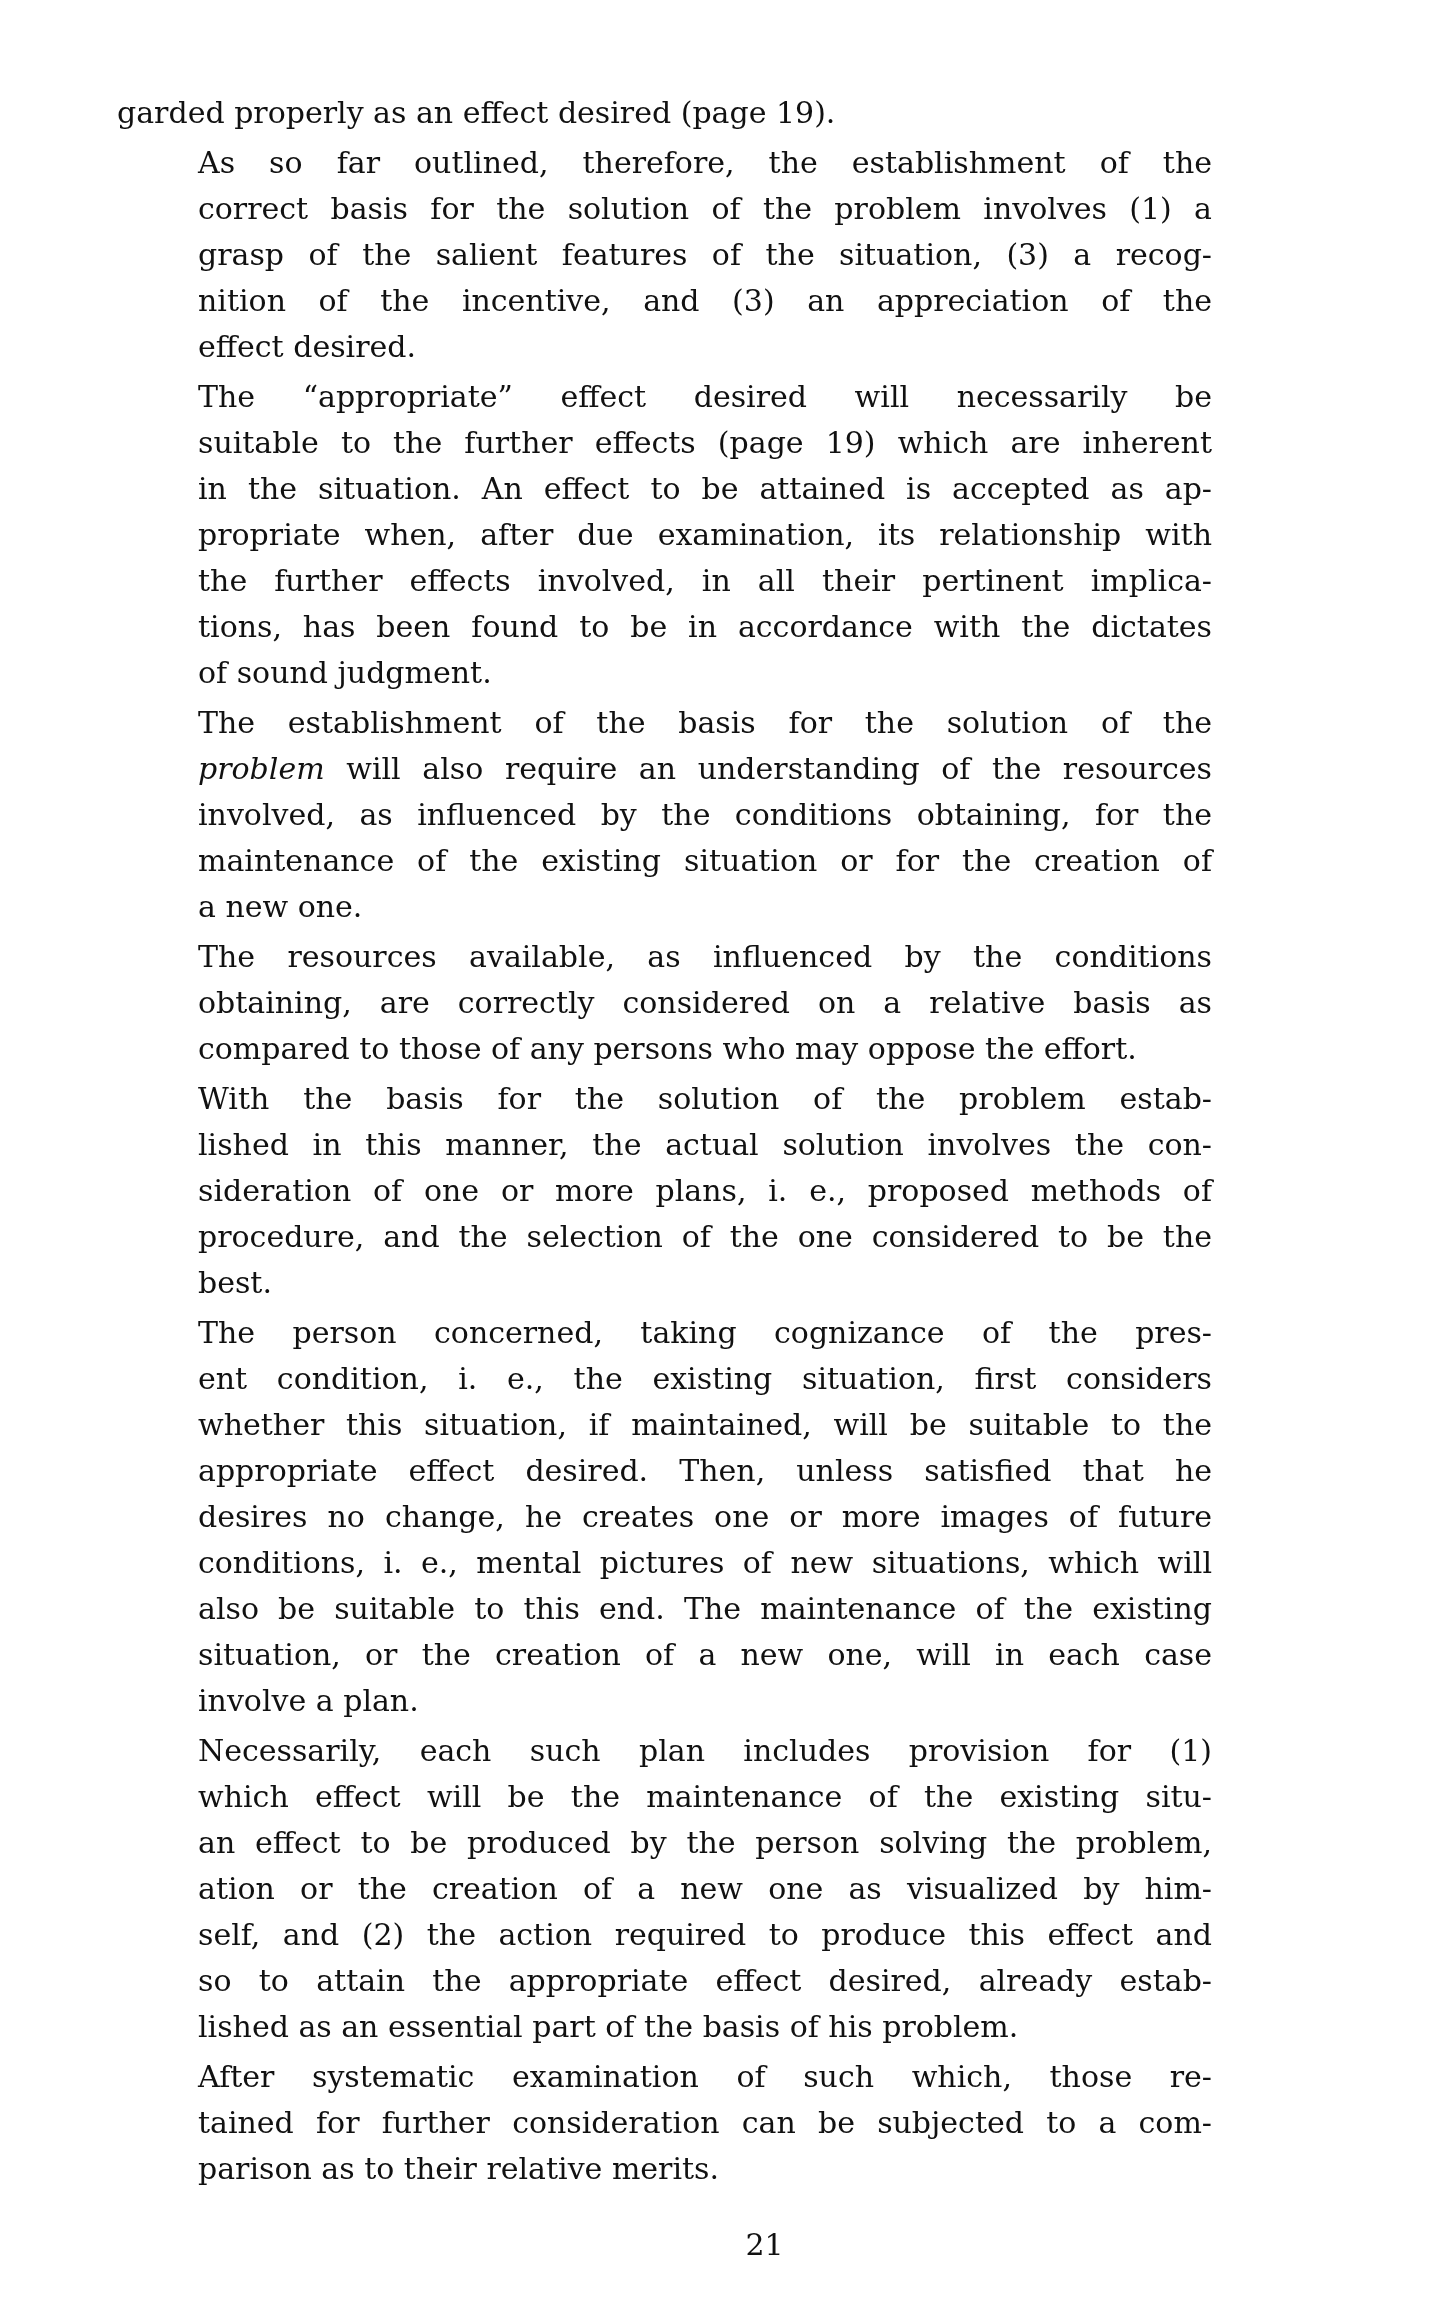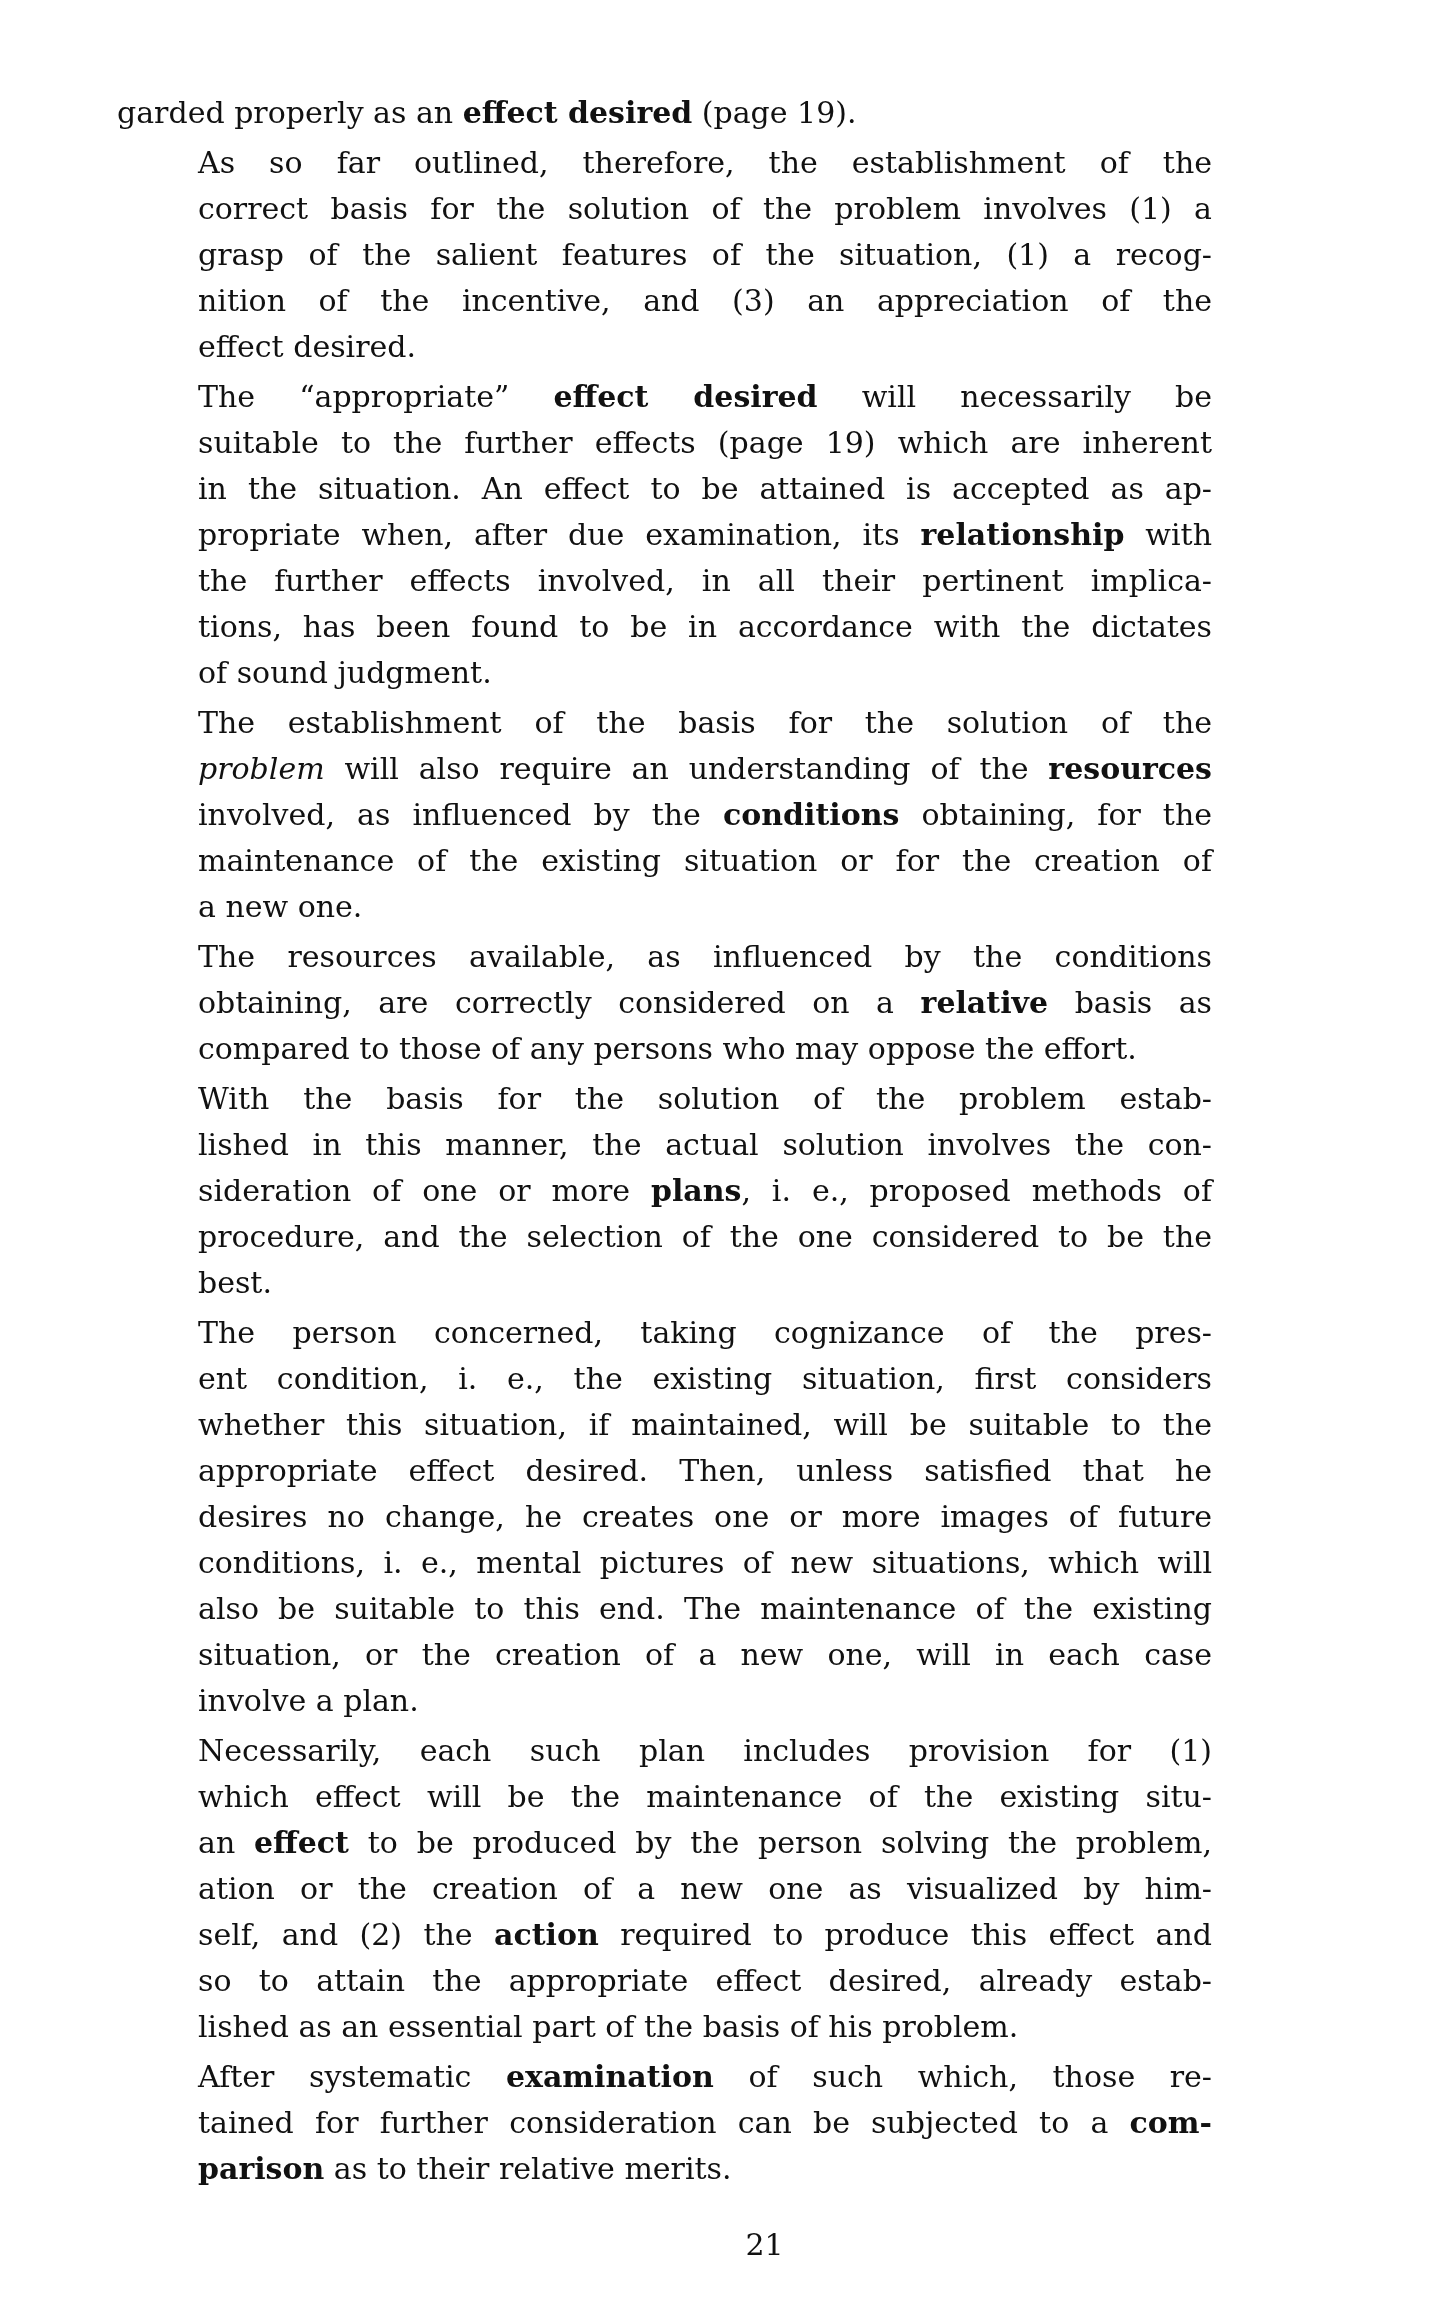--- a/index.html
+++ b/index.html
@@ -39,21 +39,21 @@
   }
   .para .line.last {
     text-align-last: left;
   }
   .para .line.first {
     text-indent: 81px;
   }
   .para.continuation .line.first {
     text-indent: 0;
   }
-  b { font-weight: bold; }
+  b { font-weight: normal; }
   i { font-style: italic; }
   #page-number {
     position: absolute;
     left: 0;
     width: 1447px;
     top: 2222px;
     text-align: center;
     font-size: 30px;
     line-height: 46px;
     padding-left: 41px;
@@ -62,21 +62,21 @@
 </head>
 <body>
 
 <div id="page">
     <div class="para continuation">
       <span class="line first last"><span>garded properly as an </span><b>effect desired</b><span> (page 19).</span></span>
     </div>
     <div class="para">
       <span class="line first"><span>As so far outlined, therefore, the establishment of the</span></span>
       <span class="line"><span>correct basis for the solution of the problem involves (1) a</span></span>
-      <span class="line"><span>grasp of the salient features of the situation, (1) a recog-</span></span>
+      <span class="line"><span>grasp of the salient features of the situation, (3) a recog-</span></span>
       <span class="line"><span>nition of the incentive, and (3) an appreciation of the</span></span>
       <span class="line last"><span>effect desired.</span></span>
     </div>
     <div class="para">
       <span class="line first"><span>The “appropriate” </span><b>effect desired</b><span> will necessarily be</span></span>
       <span class="line"><span>suitable to the further effects (page 19) which are inherent</span></span>
       <span class="line"><span>in the situation. An effect to be attained is accepted as ap-</span></span>
       <span class="line"><span>propriate when, after due examination, its </span><b>relationship</b><span> with</span></span>
       <span class="line"><span>the further effects involved, in all their pertinent implica-</span></span>
       <span class="line"><span>tions, has been found to be in accordance with the dictates</span></span>

